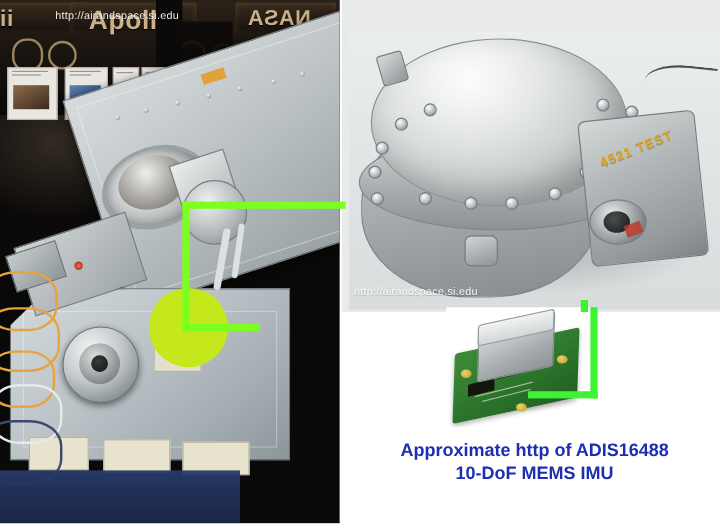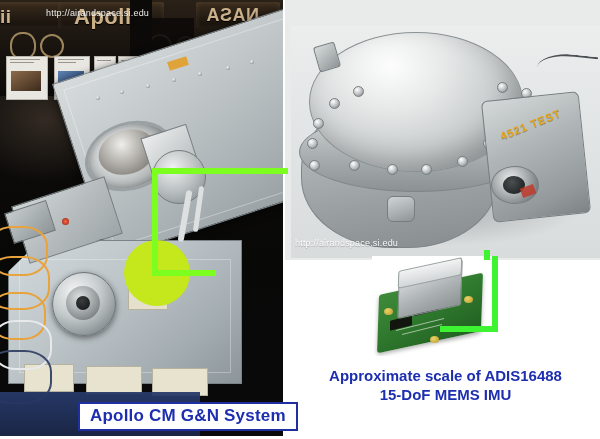--- a/index.html
+++ b/index.html
@@ -259,23 +259,20 @@
       <div class="nb-bluecloth"></div>
     </div>
 
     <div class="hl-circle"></div>
   </div>
 
   <div class="cl1-h"></div>
   <div class="cl1-v"></div>
   <div class="cl1-b"></div>
 
-  <div class="cap-left">
-    <span>Apollo CM G&amp;N System</span>
-  </div>
 
 
   <div class="photo-imu">
     <div class="imu-shadow"></div>
     <div class="imu-case"></div>
     <div class="imu-flange"></div>
     <div class="imu-dome"></div>
 
     <div class="imu-conn"></div>
     <div class="imu-wire"></div>
@@ -316,17 +313,17 @@
     <div class="mems-conn"></div>
     <div class="mems-can"></div>
     <div class="mems-can-top"></div>
   </div>
 
   <div class="cl2-stub"></div>
   <div class="cl2-v"></div>
   <div class="cl2-h"></div>
 
   <div class="cap-mems">
-    <div>Approximate scale of ADIS16488</div>
-    <div>15-DoF MEMS IMU</div>
+    <div>Approximate http of ADIS16488</div>
+    <div>10-DoF MEMS IMU</div>
   </div>
 
 </div>
 
 </body></html>

